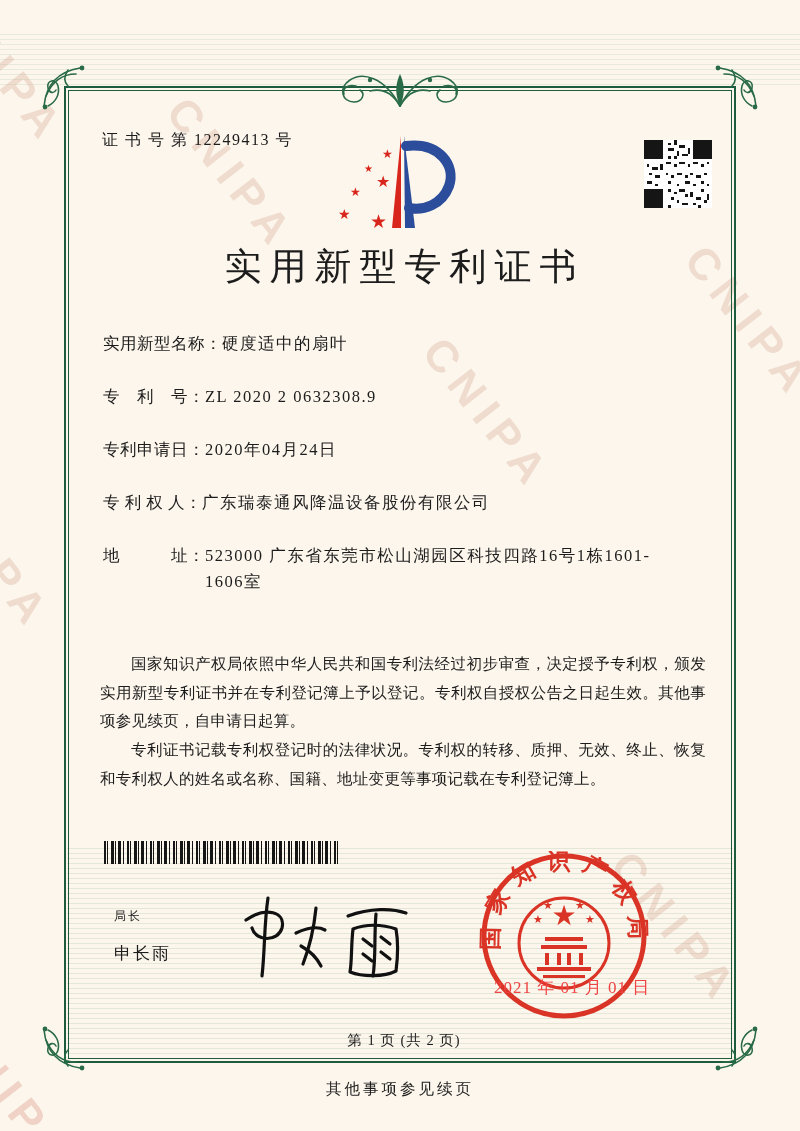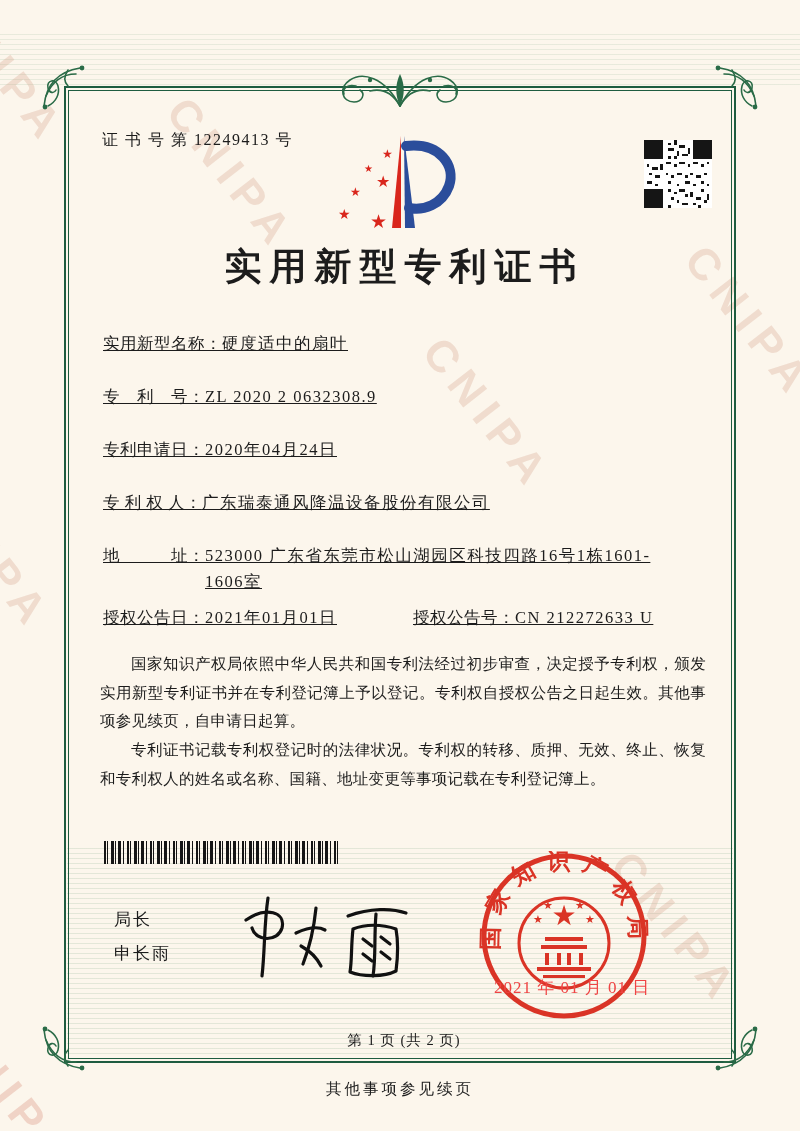--- a/index.html
+++ b/index.html
@@ -31,40 +31,40 @@
   .orn-tr{right:40px;top:62px;transform:scaleX(-1);}
   .orn-bl{left:40px;top:1026px;transform:scaleY(-1);}
   .orn-br{right:40px;top:1026px;transform:scale(-1,-1);}
   
   .content{position:absolute;inset:0;z-index:4;}
   .cert-no{position:absolute;left:102px;top:130px;font-size:16px;letter-spacing:1.5px;}
   .qr{position:absolute;left:644px;top:140px;width:68px;height:68px;}
   .logo{position:absolute;left:336px;top:124px;width:130px;height:118px;}
   .logo .star{position:absolute;color:#d9261c;line-height:1;}
   .title{position:absolute;left:0;right:16px;top:242px;text-align:center;font-size:37px;
-         font-weight:bold;letter-spacing:8px;padding-left:25px;}
+         font-weight:normal;letter-spacing:8px;padding-left:25px;}
   .fields{position:absolute;left:103px;top:331px;width:604px;font-size:16.5px;}
-  .frow{margin-bottom:27px;line-height:26px;text-decoration:underline;}
+  .frow{margin-bottom:27px;line-height:26px;}
   .flabel{letter-spacing:.5px;}
   .fvalue{letter-spacing:1.5px;}
   .frow-address{display:flex;margin-bottom:10px;}
   .frow-address .fvalue{flex:1;max-width:478px;}
   .frow-grant .grant2{margin-left:76px;}
   .body-text{position:absolute;left:100px;top:650px;width:606px;font-size:15.5px;
              line-height:1.85;text-align:justify;}
   .body-text p{margin:0;text-indent:2em;letter-spacing:.3px;}
   .barcode{position:absolute;left:104px;top:841px;width:237px;height:23px;
     background:repeating-linear-gradient(90deg,
       #151515 0 2px,rgba(0,0,0,0) 2px 3px,
       #151515 3px 4px,rgba(0,0,0,0) 4px 7px,
       #151515 7px 10px,rgba(0,0,0,0) 10px 11px,
       #151515 11px 12px,rgba(0,0,0,0) 12px 14px,
       #151515 14px 17px,rgba(0,0,0,0) 17px 19px,
       #151515 19px 20px,rgba(0,0,0,0) 20px 23px);}
-  .sig-title{position:absolute;left:114px;top:908px;font-size:17px;letter-spacing:2px;
+  .sig-title{position:absolute;left:114px;top:908px;font-size:12px;letter-spacing:2px;
              font-family:"Liberation Sans","DejaVu Sans",sans-serif;}
   .sig-name{position:absolute;left:114px;top:942px;font-size:17px;letter-spacing:2px;
             font-family:"Liberation Sans","DejaVu Sans",sans-serif;}
   .signature{position:absolute;left:232px;top:884px;}
   .seal{position:absolute;left:479px;top:851px;width:170px;height:170px;opacity:.95;}
   .seal-date{position:absolute;left:494px;top:976px;width:150px;font-size:17px;
              letter-spacing:1px;color:#ef4444;white-space:nowrap;}
   .page-indicator{position:absolute;left:8px;right:0;top:1031px;text-align:center;
                   font-size:14.5px;letter-spacing:1px;}
   .footer-note{position:absolute;left:0;right:0;top:1079px;text-align:center;
@@ -235,23 +235,20 @@
       <div class="frow">
         <span class="flabel">专利申请日：</span><span class="fvalue">2020年04月24日</span>
       </div>
       <div class="frow">
         <span class="flabel">专 利 权 人：</span><span class="fvalue">广东瑞泰通风降温设备股份有限公司</span>
       </div>
       <div class="frow frow-address">
         <span class="flabel">地　　　址：</span>
           <span class="fvalue">523000 广东省东莞市松山湖园区科技四路16号1栋1601-1606室</span>
       </div>
-      <div class="frow frow-grant">
-        <span class="flabel">授权公告日：</span><span class="fvalue">2021年01月01日</span><span class="flabel grant2">授权公告号：</span><span class="fvalue">CN 212272633 U</span>
-      </div>
     </div>
 
     <div class="body-text">
       <p>国家知识产权局依照中华人民共和国专利法经过初步审查，决定授予专利权，颁发实用新型专利证书并在专利登记簿上予以登记。专利权自授权公告之日起生效。其他事项参见续页，自申请日起算。</p>
       <p>专利证书记载专利权登记时的法律状况。专利权的转移、质押、无效、终止、恢复和专利权人的姓名或名称、国籍、地址变更等事项记载在专利登记簿上。</p>
     </div>
 
     <div class="barcode"></div>
 
     <div class="sig-title">局长</div>

